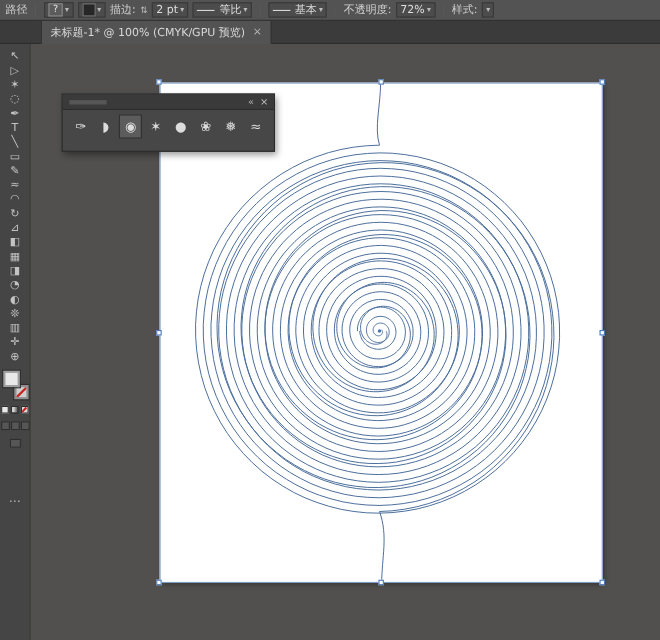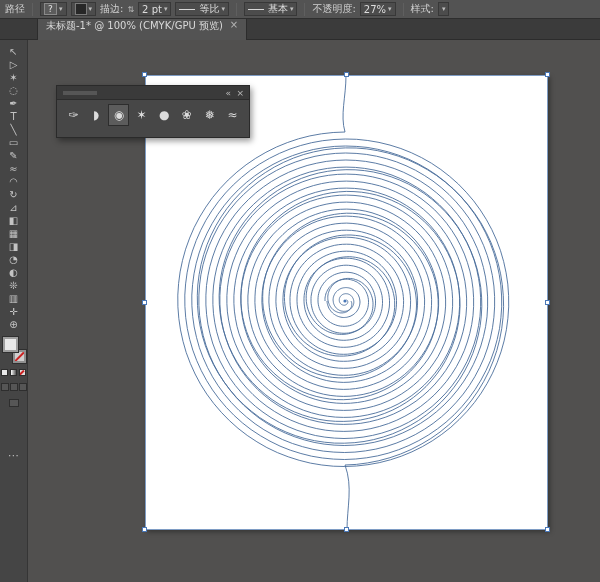--- a/index.html
+++ b/index.html
@@ -18,21 +18,21 @@
   .swatchbox{width:12px;height:12px;background:#272727;border:1px solid #7a7a7a;}
   .qbox{width:13px;height:12px;border:1px solid #8a8a8a;background:#5c5c5c;color:#e4e4e4;
     font-size:9px;display:flex;align-items:center;justify-content:center;}
   .stepper{font-size:8px;color:#bdbdbd;}
   .linepreview{width:16px;height:1px;background:#d7d7d7;margin-right:2px;}
 
   
   .tabbar{position:absolute;left:0;top:19px;width:600px;height:21px;background:#3b3b3b;
     border-bottom:1px solid #2c2c2c;}
   .tab{position:absolute;left:37px;top:0;height:21px;background:#535353;border-right:1px solid #2c2c2c;
-    border-left:1px solid #2c2c2c;display:flex;align-items:flex-start;gap:7px;padding:0 8px;
+    border-left:1px solid #2c2c2c;display:flex;align-items:center;gap:7px;padding:0 8px;
     font-size:10px;color:#d8d8d8;}
   .tab .close{color:#b5b5b5;font-size:10px;cursor:default;}
 
   
   .toolstrip{position:absolute;left:0;top:40px;width:28px;height:542px;background:#454545;
     border-right:1px solid #353535;display:flex;flex-direction:column;align-items:center;padding-top:5px;}
   .tool{width:22px;height:13px;display:flex;align-items:center;justify-content:center;
     color:#c3c3c3;font-size:10px;line-height:1;cursor:default;}
   .fsblock{position:relative;width:24px;height:26px;margin-top:6px;}
   .fillsw{position:absolute;left:1px;top:0;width:15px;height:15px;background:#e9e9e9;
@@ -102,21 +102,21 @@
     </span>
     <span class="sep"></span>
     <span class="dd">
       <span class="linepreview"></span>
       <span>基本</span>
       <span class="caret">▾</span>
     </span>
     <span class="sep"></span>
     <span class="lbl">不透明度:</span>
     <span class="dd">
-      <span>27%</span>
+      <span>72%</span>
       <span class="caret">▾</span>
     </span>
     <span class="sep"></span>
     <span class="lbl">样式:</span>
     <span class="dd">
       <span class="caret">▾</span>
     </span>
   </div>
 
   <div class="tabbar">

